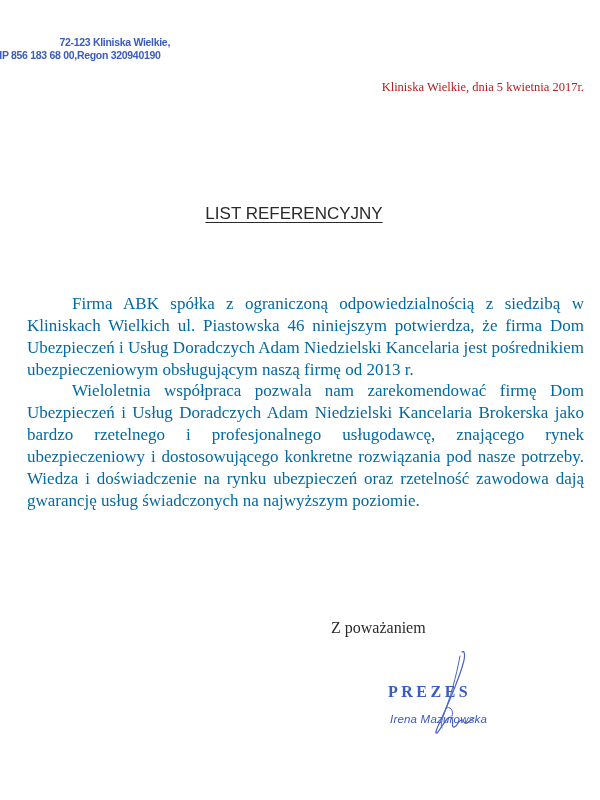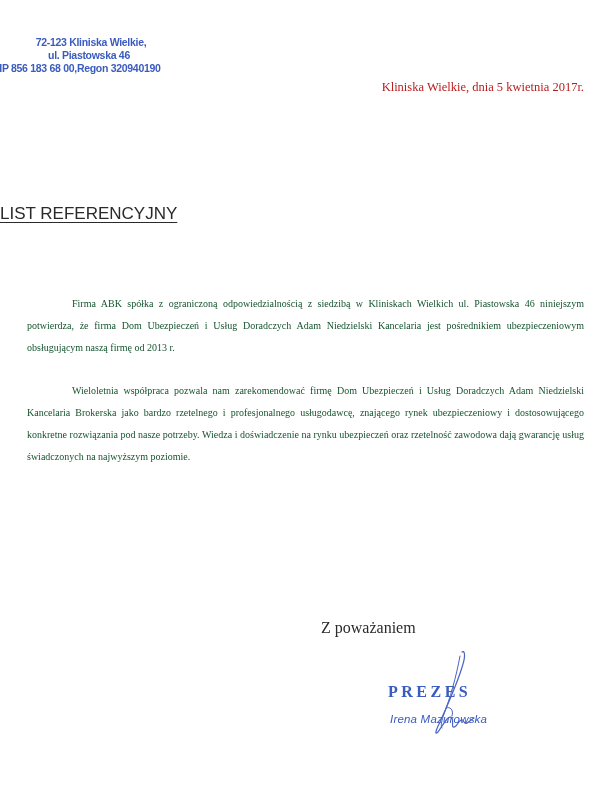--- a/index.html
+++ b/index.html
@@ -28,66 +28,68 @@
     }
     .stamp-header .company {
       font-size: 14.5px;
       line-height: 17px;
       margin-left: 10px;
     }
     .stamp-header .line {
       font-size: 10.5px;
       line-height: 13px;
       white-space: nowrap;
+      text-align: right;
     }
     .stamp-header .line.addr1 { margin-left: 12px; }
     .stamp-header .line.addr2 { margin-left: 8px; }
     .stamp-header .line.ids {
       margin-left: -8px;
       text-align: left;
       padding-left: 0;
     }
     .place-date {
       position: absolute;
       right: 16px;
       top: 80px;
       font-size: 12.5px;
       color: #b91c1c;
     }
     .title {
       position: absolute;
       left: 0;
       width: 588px;
       top: 204px;
+      text-align: center;
       font-family: "Liberation Sans", sans-serif;
       font-size: 17px;
       color: #2a2a2a;
     }
     .title span {
       text-decoration: underline;
       text-underline-offset: 3px;
     }
     .body-text {
       position: absolute;
       left: 27px;
       width: 557px;
-      font-size: 10px;
+      font-size: 17px;
       line-height: 22.1px;
       text-align: justify;
-      color: #14532d;
+      color: #0369a1;
     }
     .body-text p {
       margin: 0;
       text-indent: 45px;
     }
     .p1 { top: 293px; }
     .p2 { top: 380px; }
     .closing {
       position: absolute;
-      left: 321px;
+      left: 331px;
       top: 619px;
       font-size: 16px;
       color: #2a2a2a;
     }
     .stamp-sign {
       position: absolute;
       left: 380px;
       top: 683px;
       width: 130px;
       color: #3a5bbf;
@@ -114,21 +116,20 @@
       width: 90px;
       height: 100px;
       pointer-events: none;
     }
   </style>
 </head>
 <body>
 
 <div class="stamp-header">
   <div class="line addr1">72-123 Kliniska Wielkie,</div>
-  <div class="line addr2">ul. Piastowska 46</div>
   <div class="line ids">NIP 856 183 68 00,Regon 320940190</div>
 </div>
 
 <div class="place-date">Kliniska Wielkie, dnia 5 kwietnia 2017r.</div>
 
 <div class="title">
   <span>LIST REFERENCYJNY</span>
 </div>
 
 <div class="body-text p1">

